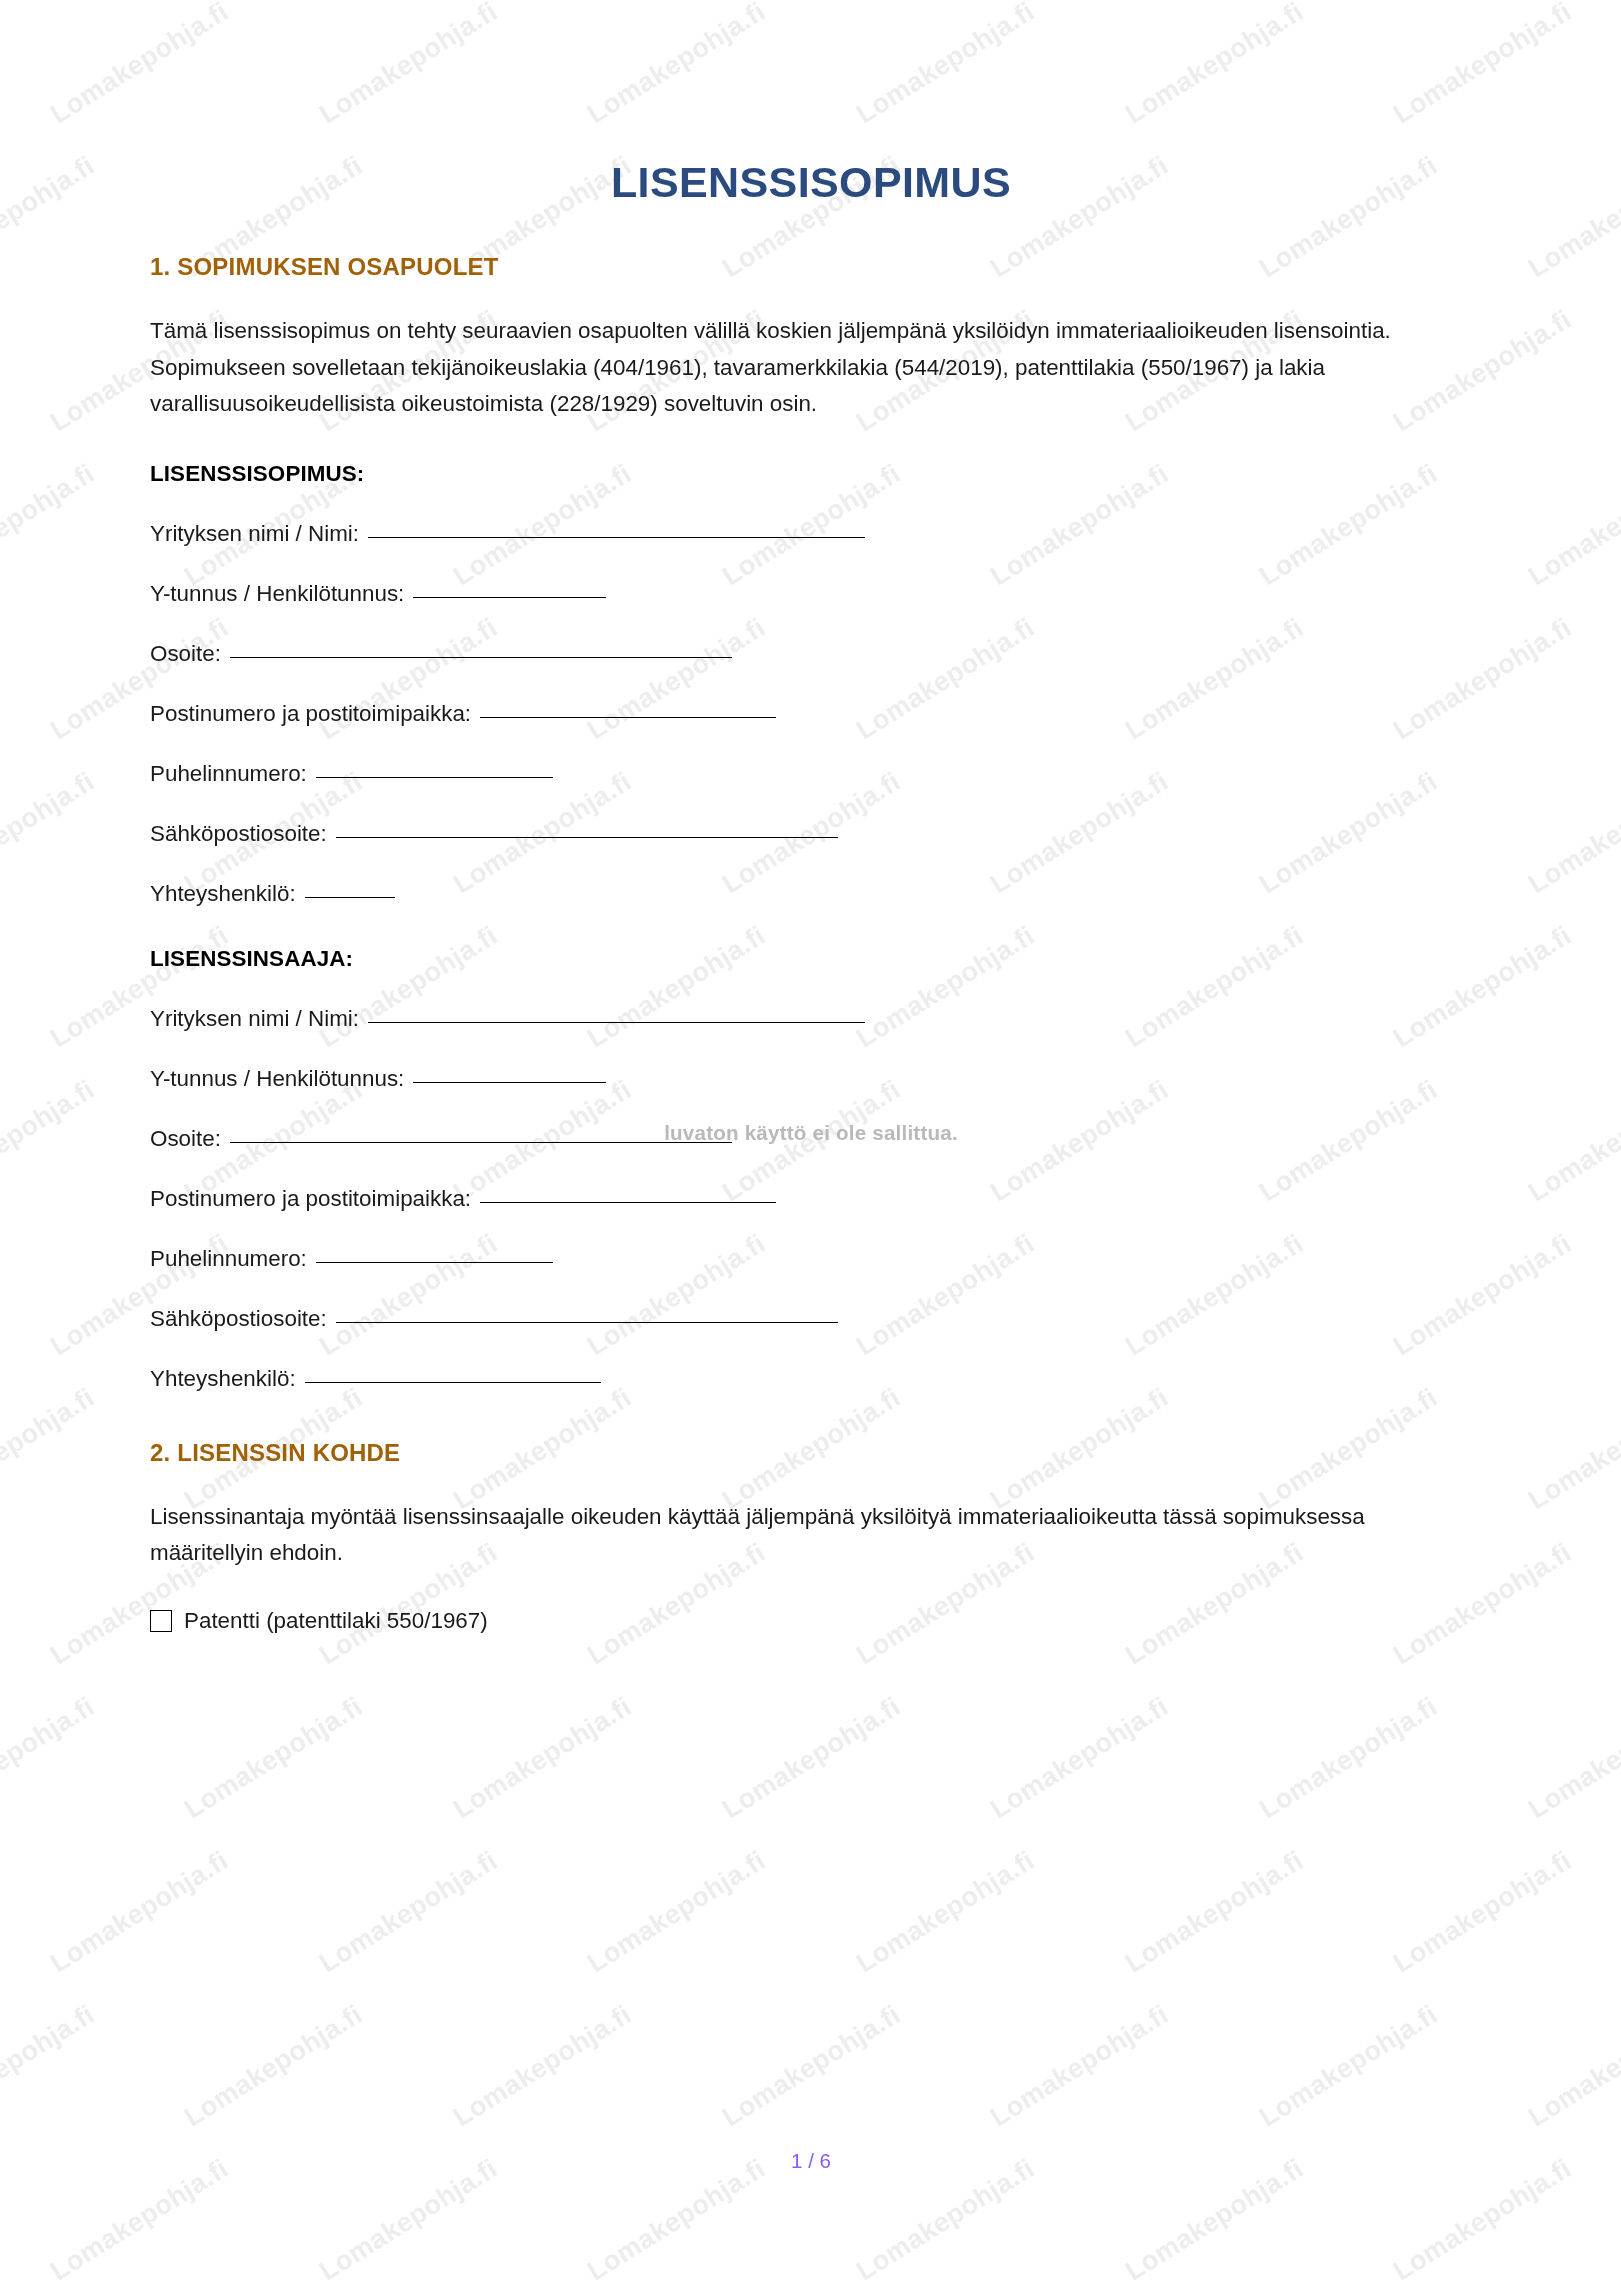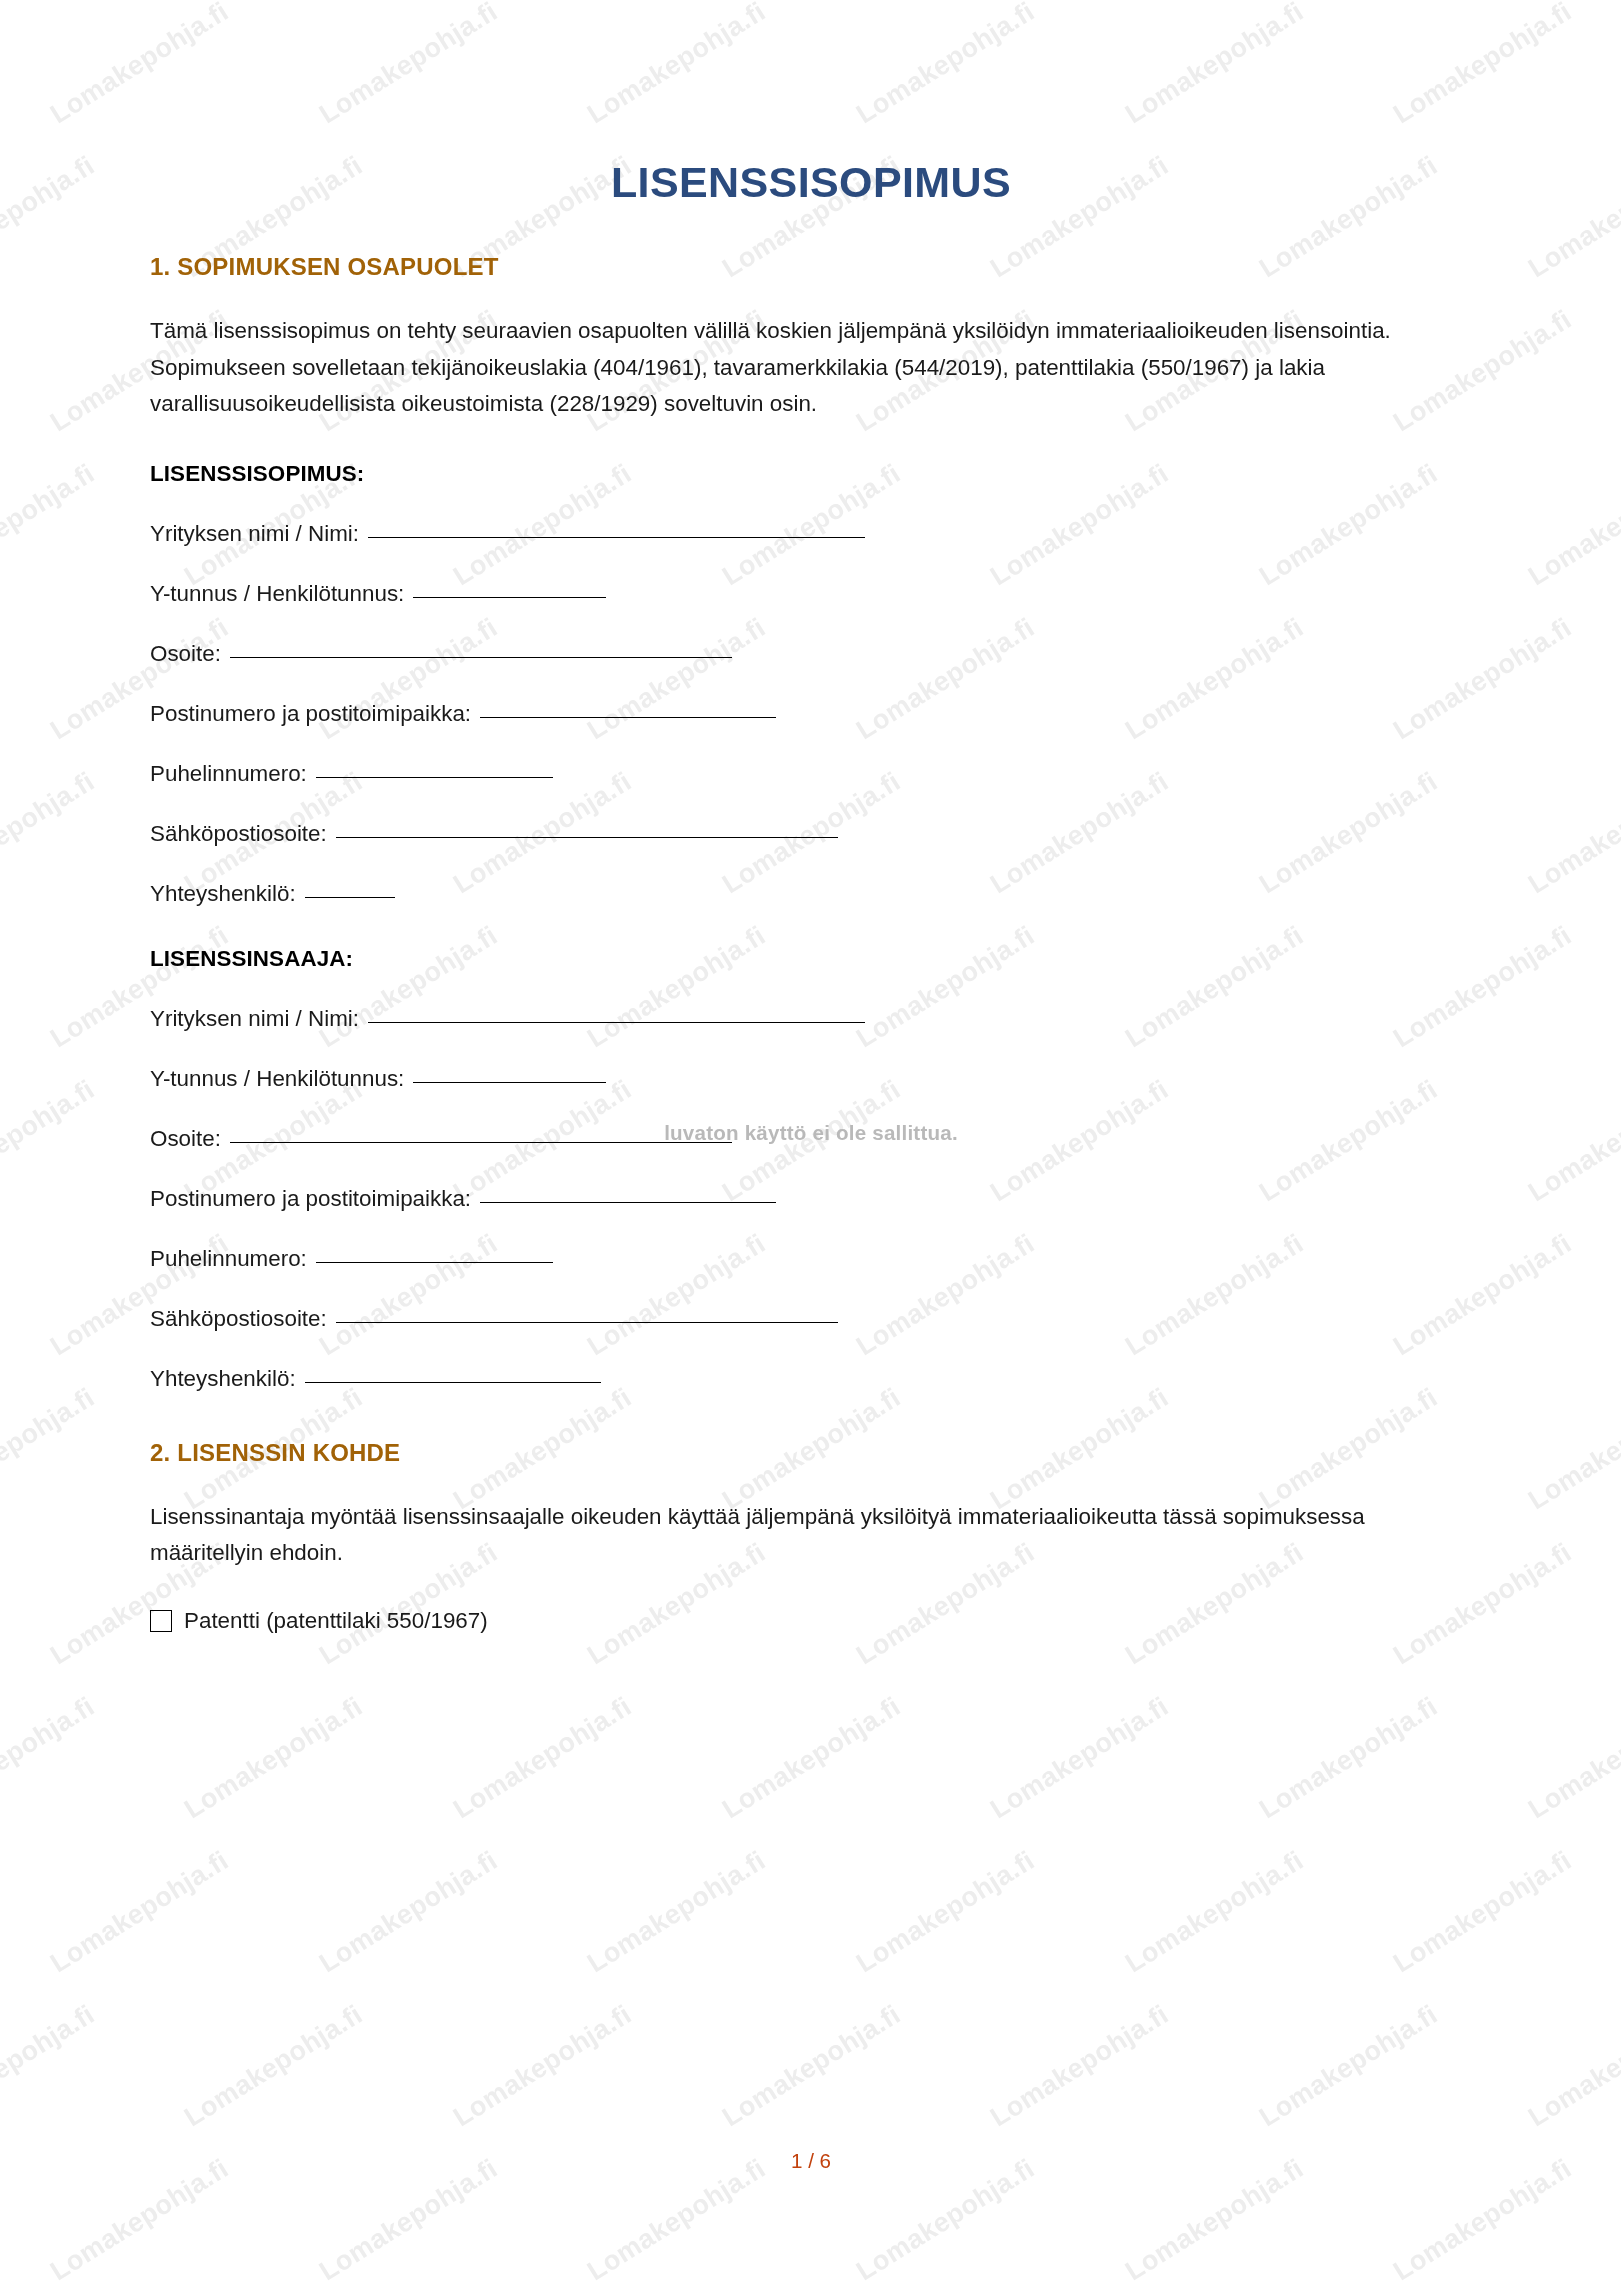--- a/index.html
+++ b/index.html
@@ -154,21 +154,21 @@
     flex: 0 0 auto;
   }
 
   .page-footer {
     position: absolute;
     left: 0;
     right: 0;
     top: 2149px;
     text-align: center;
     font-size: 20.6px;
-    color: #c2410c;
+    color: #8b5cf6;
     z-index: 2;
   }
 </style>
 </head>
 <body>
 
 <div id="page">
 
   <div id="watermark-layer">
       <span class="wm" style="left: 403px; top: 462px;">Lomakepohja.fi</span>

